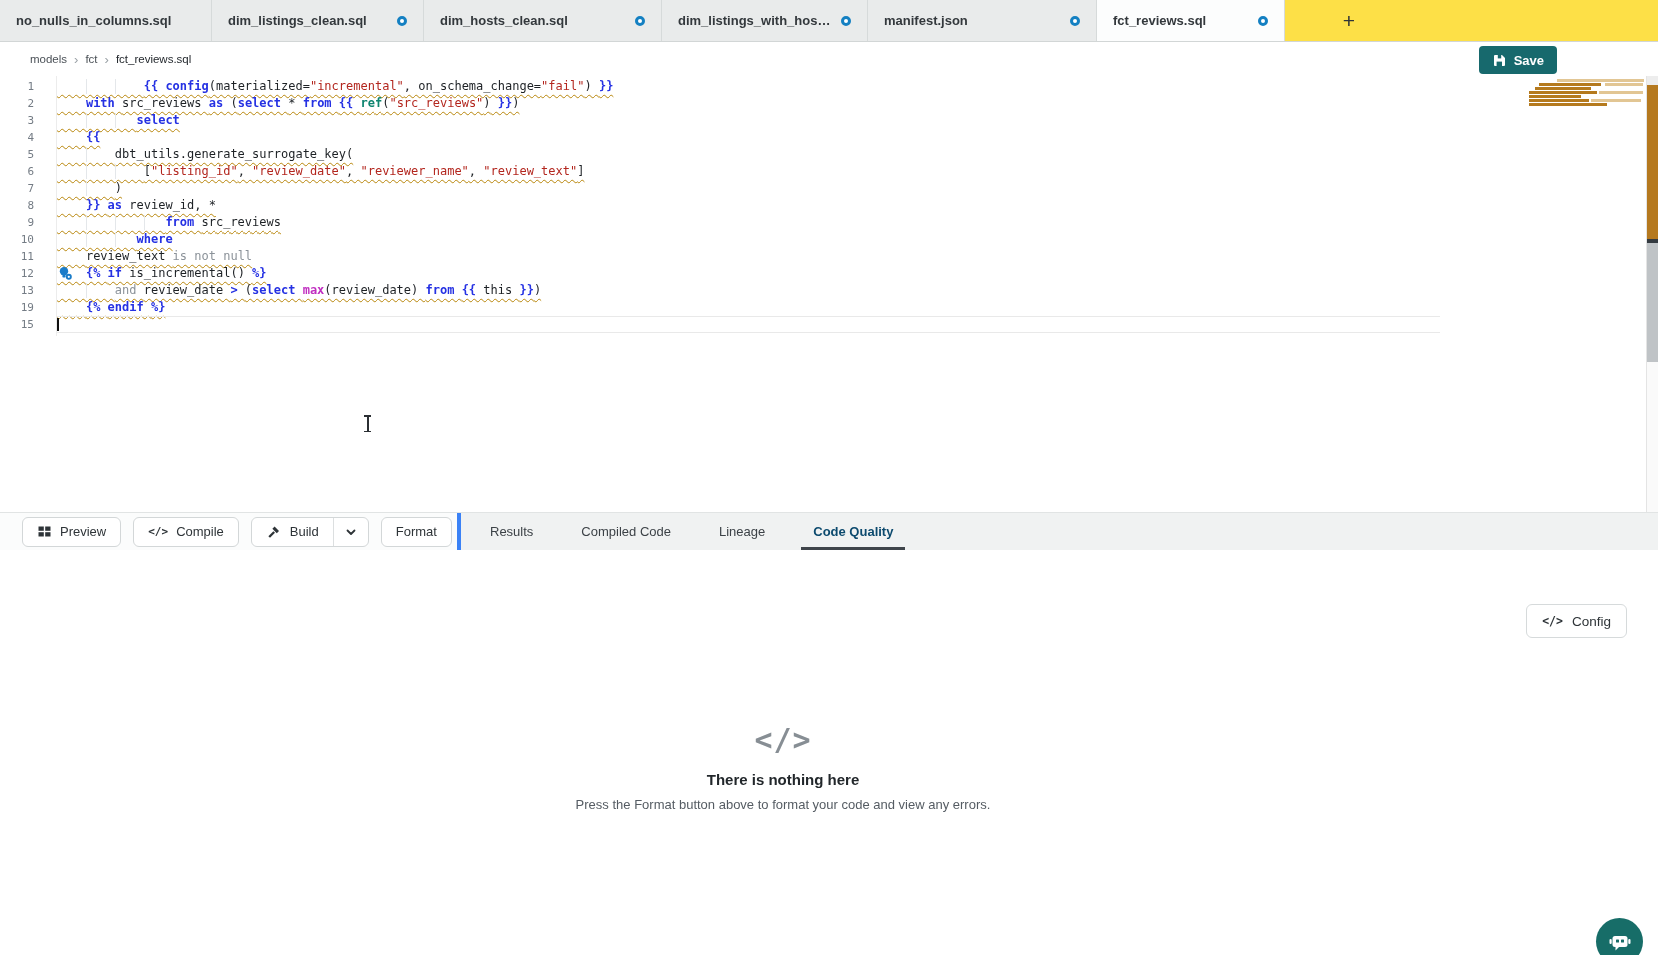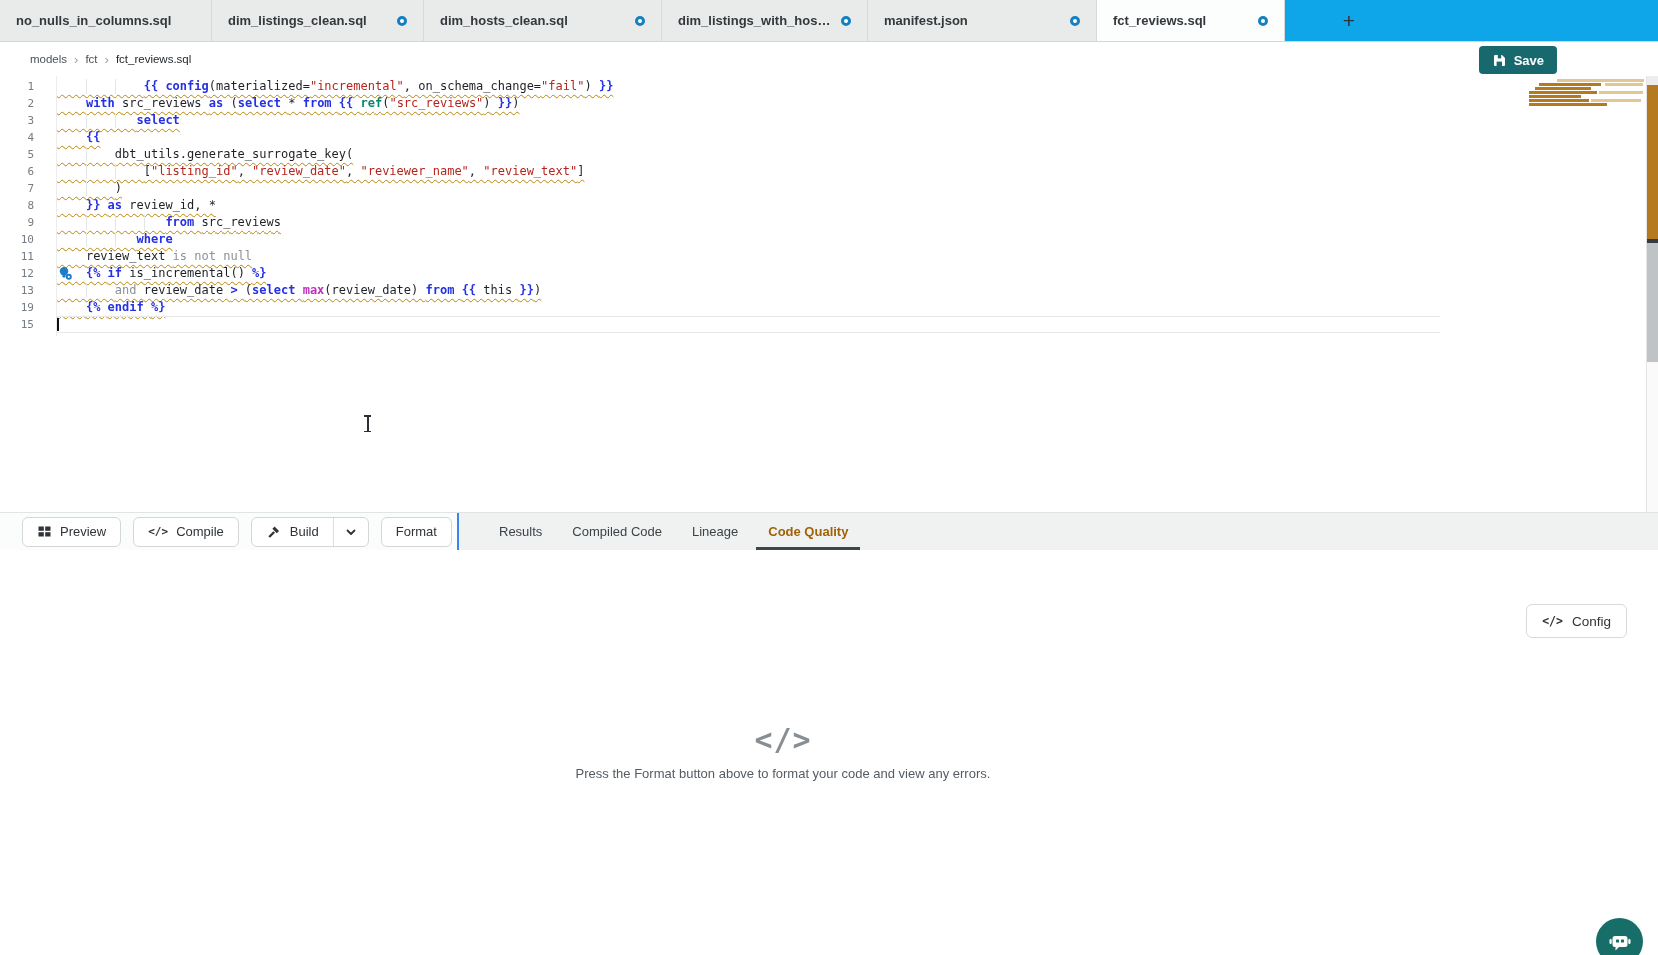--- a/index.html
+++ b/index.html
@@ -1,19 +1,19 @@
 <!DOCTYPE html>
 <html><head>
 <meta charset="utf-8">
 <style>
   html,body{margin:0;padding:0;}
   body{width:1658px;height:955px;position:relative;overflow:hidden;background:#fff;
        font-family:"Liberation Sans",sans-serif;-webkit-font-smoothing:antialiased;}
   
-  .tabbar{position:absolute;left:0;top:0;width:1658px;height:41px;background:#0ea5e9;
+  .tabbar{position:absolute;left:0;top:0;width:1658px;height:41px;background:#fde047;
           border-bottom:1px solid #d2d6d6;display:flex;align-items:stretch;}
   .tabstrip{display:flex;align-items:stretch;}
   .tab{display:flex;align-items:center;justify-content:space-between;box-sizing:border-box;
        padding:0 16px;border-right:1px solid #d6dada;font-size:13px;font-weight:bold;
        color:#33383c;background:#e9ebeb;cursor:pointer;}
   .tab.active{background:#fcfdfd;}
   .tab-label{white-space:nowrap;overflow:hidden;text-overflow:ellipsis;}
   .dot{width:10px;height:10px;border:3px solid #1480c2;border-radius:50%;background:#fff;
        box-sizing:border-box;margin-left:10px;flex:0 0 auto;}
   .plus{align-self:center;margin-left:52px;font-size:21px;color:#2f3438;cursor:pointer;
@@ -77,24 +77,24 @@
   .btnrow{position:absolute;left:22px;top:0;height:37px;display:flex;align-items:center;gap:12px;}
   .btn{display:flex;align-items:center;gap:8px;height:30px;padding:0 14px;background:#fff;
        border:1px solid #d3d7d8;border-radius:6px;font-size:13px;color:#2e3438;cursor:pointer;
        font-family:"Liberation Sans",sans-serif;box-sizing:border-box;}
   .btn .mono{font-family:"DejaVu Sans Mono",monospace;font-weight:bold;font-size:11px;}
   .split{display:flex;align-items:stretch;height:30px;background:#fff;border:1px solid #d3d7d8;
          border-radius:6px;box-sizing:border-box;overflow:hidden;}
   .split .seg1{display:flex;align-items:center;gap:8px;padding:0 14px;font-size:13px;color:#2e3438;cursor:pointer;}
   .split .seg2{display:flex;align-items:center;padding:0 10px;border-left:1px solid #dcdfe0;cursor:pointer;}
   .ptabs{position:absolute;left:457px;right:0;top:0;bottom:0;background:#f0f2f2;
-         border-left:2px solid #3b82f6;display:flex;align-items:stretch;padding-left:25px;}
+         border-left:4px solid #3b82f6;display:flex;align-items:stretch;padding-left:14px;gap:18px;}
   .ptab{position:relative;display:flex;align-items:center;padding:0 15px;font-size:13px;
         color:#3c4247;cursor:pointer;}
-  .ptab.active{color:#a16207;font-weight:bold;}
+  .ptab.active{color:#0c4a6e;font-weight:bold;}
   .ptab.active::after{content:"";position:absolute;left:3px;right:3px;bottom:0;height:3px;background:#3f454b;}
   
   .panel{position:absolute;left:0;top:550px;width:1658px;height:405px;background:#fff;}
   .config{position:absolute;top:54px;right:31px;height:34px;padding:0 15px;background:#fff;
           border:1px solid #d6dadb;border-radius:6px;display:flex;align-items:center;gap:9px;
           font-size:13.5px;color:#2e3438;cursor:pointer;font-family:"Liberation Sans",sans-serif;}
   .config .mono{font-family:"DejaVu Sans Mono",monospace;font-weight:bold;font-size:11.5px;}
   .empty{position:absolute;left:783px;top:722px;transform:translateX(-50%);text-align:center;}
   .empty{top:172px;} 
   .empty-icon{font-family:"DejaVu Sans Mono",monospace;font-weight:bold;font-size:30px;
@@ -267,20 +267,21 @@
     </div>
 </div>
 
 <div class="panel">
   <button class="config">
     <span class="mono">&lt;/&gt;</span>
     <span>Config</span>
   </button>
   <div class="empty">
     <div class="empty-icon">&lt;/&gt;</div>
+    <div class="empty-title">There is nothing here</div>
     <div class="empty-desc">Press the Format button above to format your code and view any errors.</div>
   </div>
 </div>
 
 <div class="chat">
   <span style="display:flex;">
     <svg width="30" height="30" viewBox="0 0 30 30">
       <rect x="7.5" y="9" width="15" height="11" rx="2.5" fill="#fff"></rect>
       <rect x="4.5" y="12" width="2.2" height="5" rx="1.1" fill="#fff"></rect>
       <rect x="23.3" y="12" width="2.2" height="5" rx="1.1" fill="#fff"></rect>

